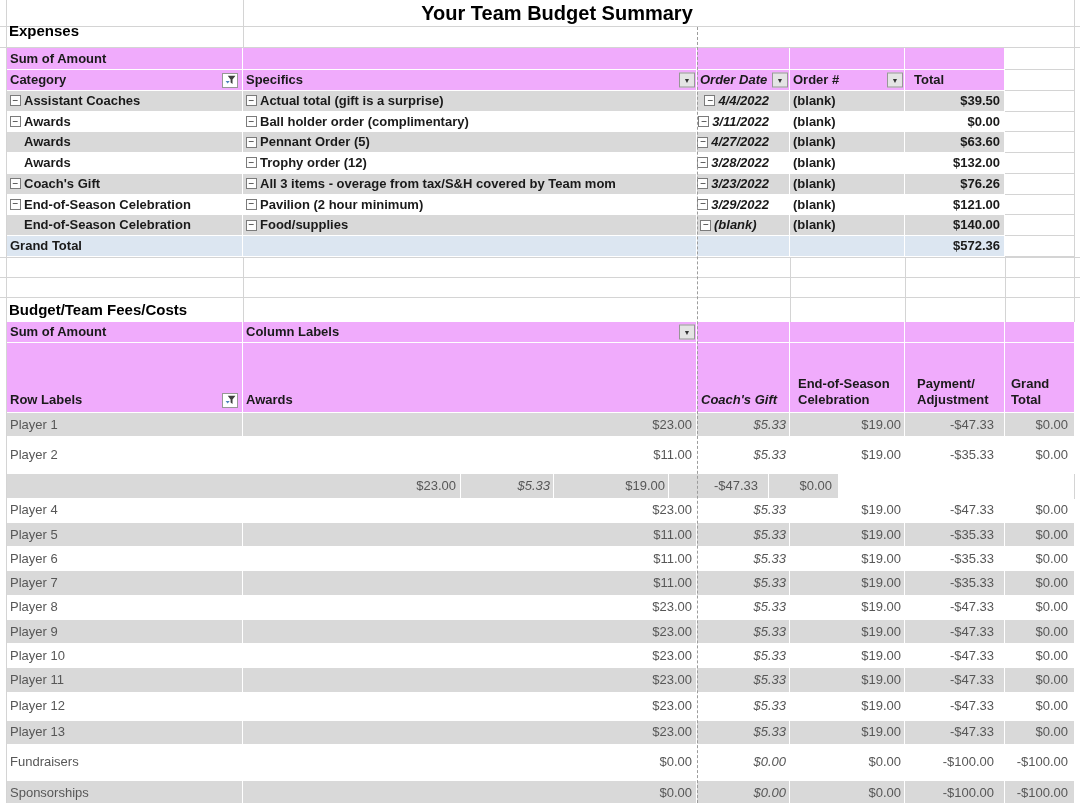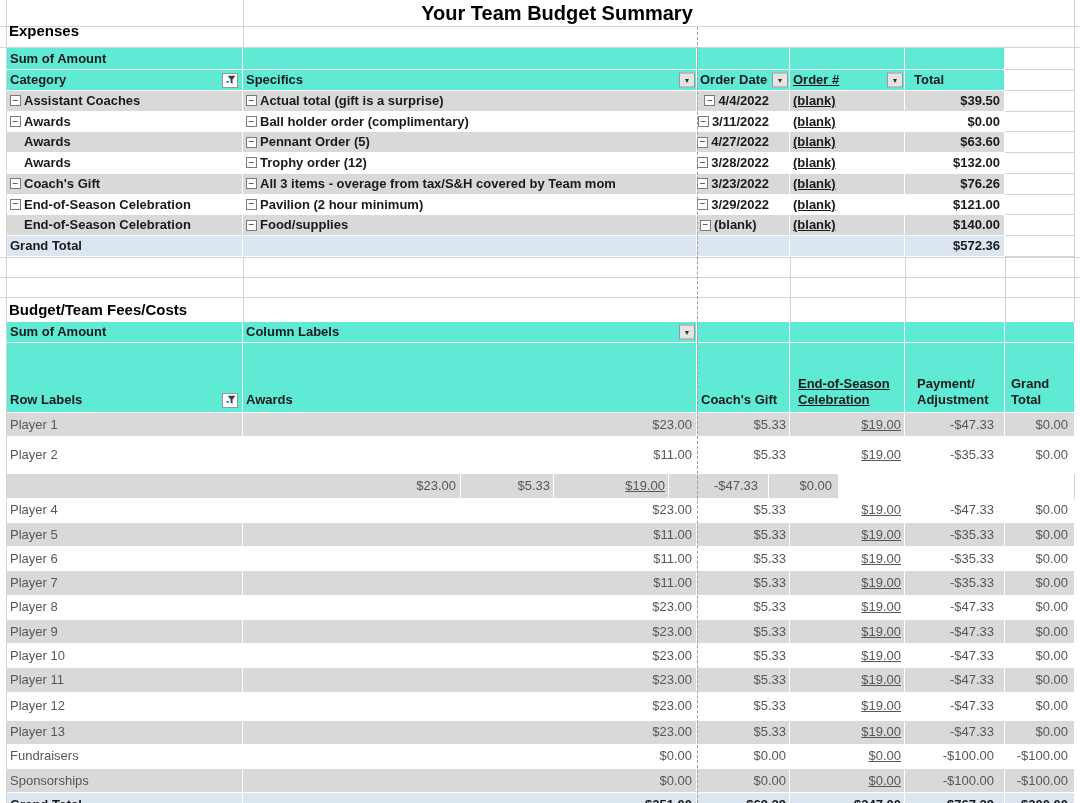--- a/index.html
+++ b/index.html
@@ -13,26 +13,26 @@
   .ptitle{position:absolute;left:17px;top:2px;width:1080px;text-align:center;
           font-size:20px;font-weight:bold;color:#000;z-index:2;}
   .stitle{position:absolute;font-size:15px;font-weight:bold;color:#000;z-index:2;}
   
   .tbl{position:absolute;display:flex;flex-direction:column;z-index:1;}
   .trow{display:flex;flex:0 0 auto;}
   .cell{box-sizing:border-box;display:flex;align-items:center;overflow:hidden;white-space:nowrap;
         border-right:1px solid #fff;border-bottom:1px solid #fff;line-height:1.05;}
   .cA{width:236px;padding-left:3px;}
   .cB{width:454px;padding-left:3px;}
-  .cC{width:93px;}
-  .cD{width:115px;padding-left:3px;text-decoration:underline;}
+  .cC{width:93px;font-style:italic;}
+  .cD{width:115px;padding-left:3px;}
   .cE{width:100px;}
   .cF{width:70px;}
   .m{background:#fff !important;border-right:1px solid #d4d4d4;border-bottom:1px solid #d4d4d4;}
-  .blue .cell{background:#5eead4;}
+  .blue .cell{background:#f0abfc;}
   .shade-gray .cell{background:#d9d9d9;}
   .shade-white .cell{background:#ffffff;}
   .hdr .cell{font-weight:bold;color:#1a1a1a;}
   .exp .cell{font-weight:bold;color:#1a1a1a;}
   .bud .cell{font-weight:normal;color:#575757;}
   .gtrow .cell{font-weight:bold;color:#1a1a1a;background:#dce6f1;}
   .num{justify-content:flex-end;}
   .cC.num{padding-right:20px;}
   .cC.left{justify-content:flex-start;padding-left:3px;padding-right:0;}
   .cE.numx{justify-content:flex-end;padding-right:4px;}
@@ -551,21 +551,21 @@
           </div>
           <div class="cell cD vD">
             <span>$19.00</span>
           </div>
           <div class="cell cE vE">
             <span>-$47.33</span>
           </div>
           <div class="cell cF vF">
             <span>$0.00</span>
           </div>
-        </div><div class="trow bud shade-white" style="height: 24px;">
+        </div><div class="trow bud shade-white" style="height: 36px;">
           <div class="cell cA">
             <span>Fundraisers</span>
           </div>
           <div class="cell cB vB">
             <span>$0.00</span>
           </div>
           <div class="cell cC vC">
             <span>$0.00</span>
           </div>
           <div class="cell cD vD">

